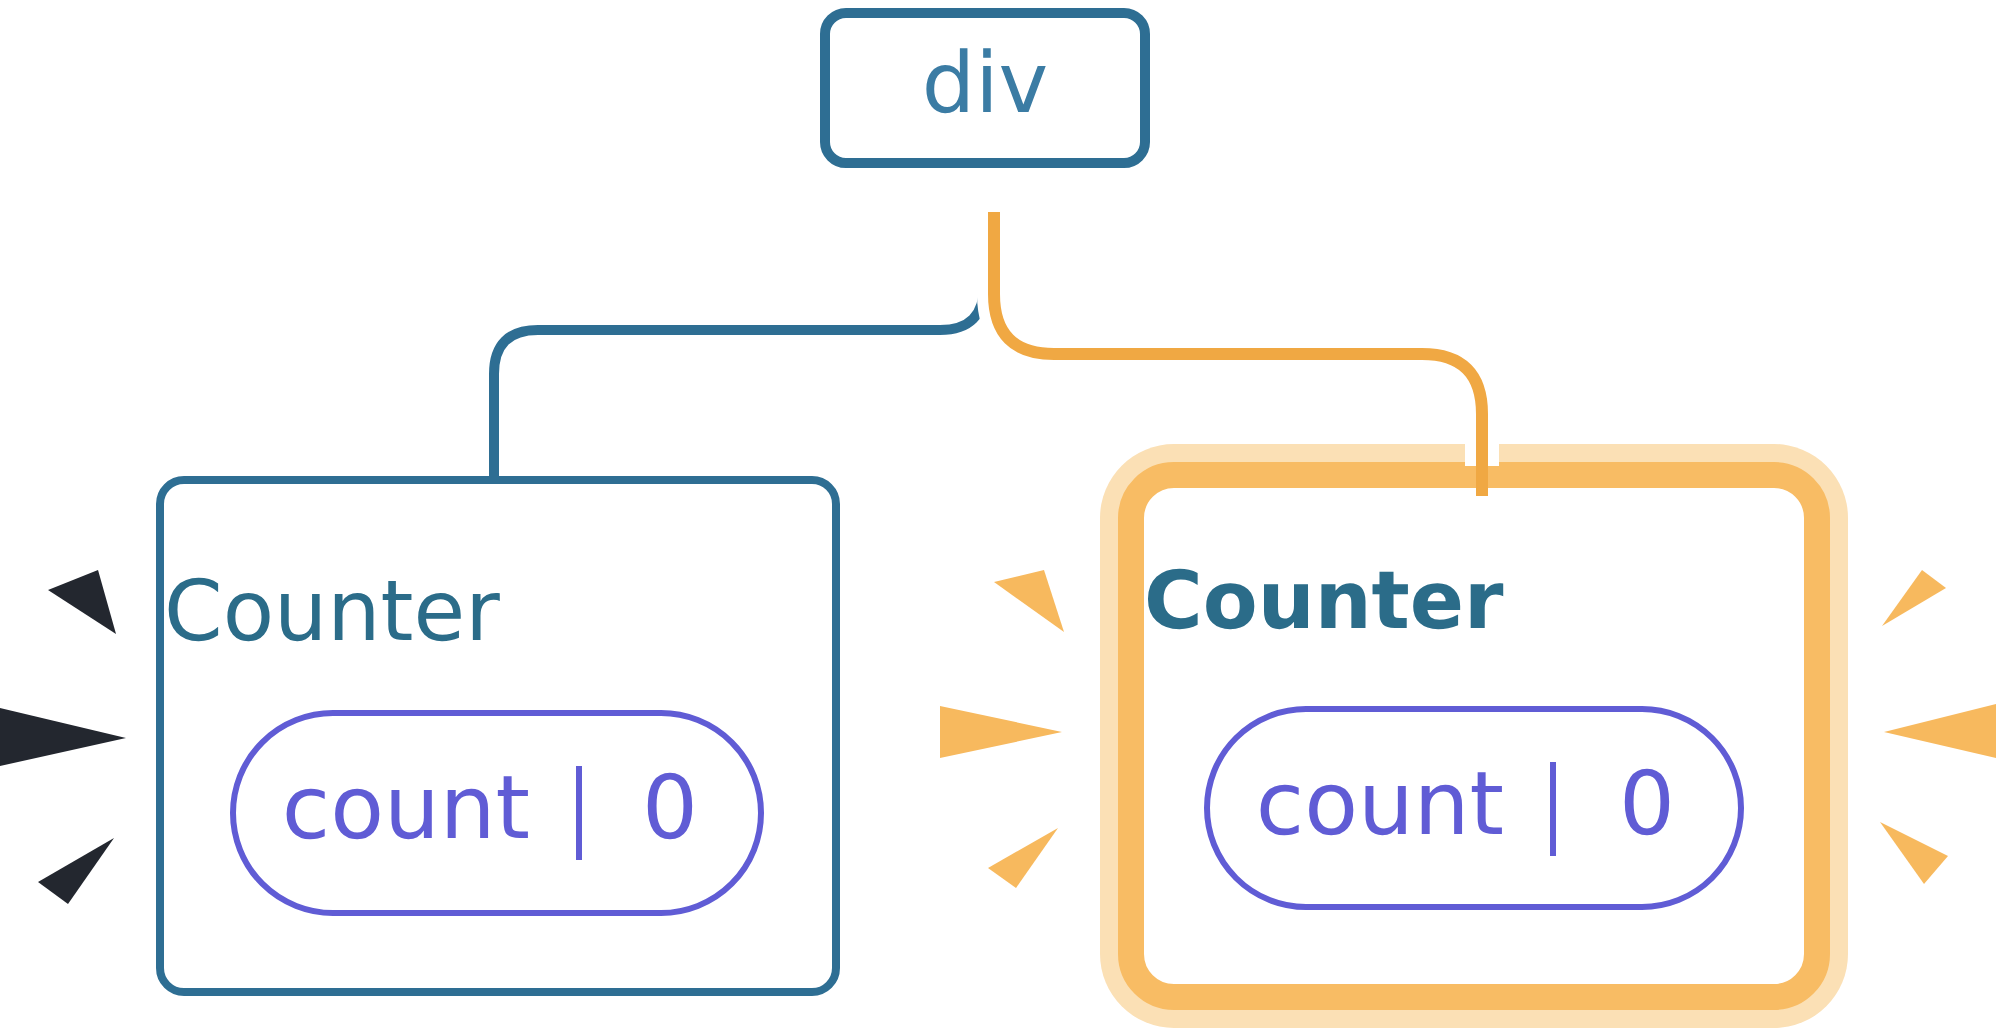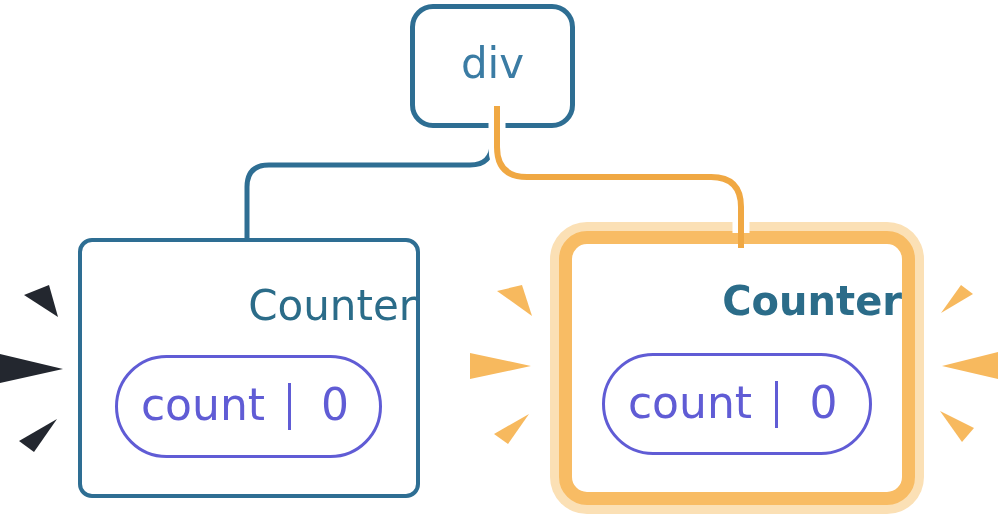--- a/index.html
+++ b/index.html
@@ -19,42 +19,42 @@
   body{background:var(--canvas-bg);font-family:"DejaVu Sans",sans-serif;}
   .canvas{
     position:relative;width:999px;height:515px;background:var(--canvas-bg);
     overflow:hidden;
   }
   
   .node-card{
     position:absolute;background:var(--card-bg);box-sizing:border-box;
   }
   .root-card{
-    left:410px;top:4px;width:165px;height:124px;
-    border:5px solid var(--steel-blue);border-radius:23px;
+    left:410px;top:4px;width:165px;height:80px;
+    border:5px solid var(--steel-blue);border-radius:13px;
     display:flex;align-items:center;justify-content:center;
     z-index:2;
   }
   .root-label{
     color:var(--div-text);font-size:42px;line-height:1;letter-spacing:0px;
     padding-bottom:4px;
   }
   .counter-card-left{
     left:78px;top:238px;width:342px;height:260px;
     border:4px solid var(--steel-blue);border-radius:14px;
     z-index:2;
   }
   .counter-card-right{
     left:559px;top:231px;width:356px;height:274px;
     border:13px solid var(--orange-border);border-radius:28px;
     box-shadow:0 0 0 9px var(--orange-glow);
     z-index:2;
   }
   .counter-title{
-    position:absolute;left:0;right:0;text-align:right;
+    position:absolute;left:0;right:0;text-align:left;
     color:var(--title-teal);font-size:42px;line-height:42px;
   }
   .counter-card-left .counter-title{top:43px;font-weight:normal;}
   .counter-card-right .counter-title{top:37px;font-weight:bold;font-size:40px;line-height:40px;}
   
   .state-pill{
     position:absolute;box-sizing:border-box;
     border:3px solid var(--purple);border-radius:52px;
     display:flex;align-items:center;overflow:hidden;background:var(--card-bg);
   }

